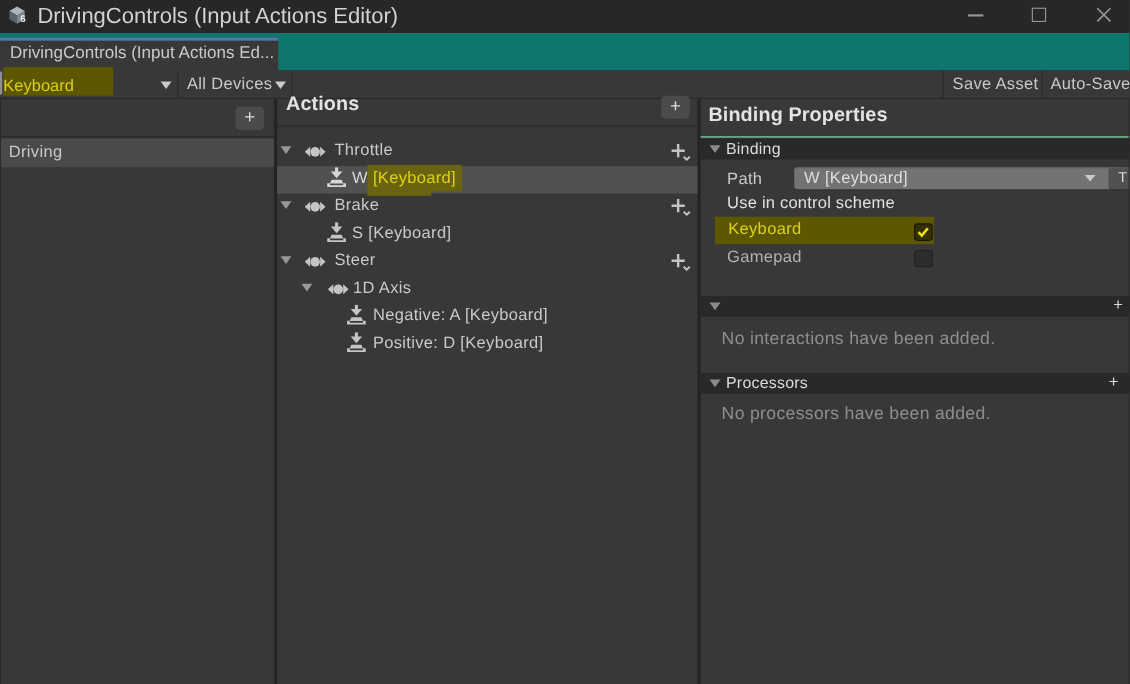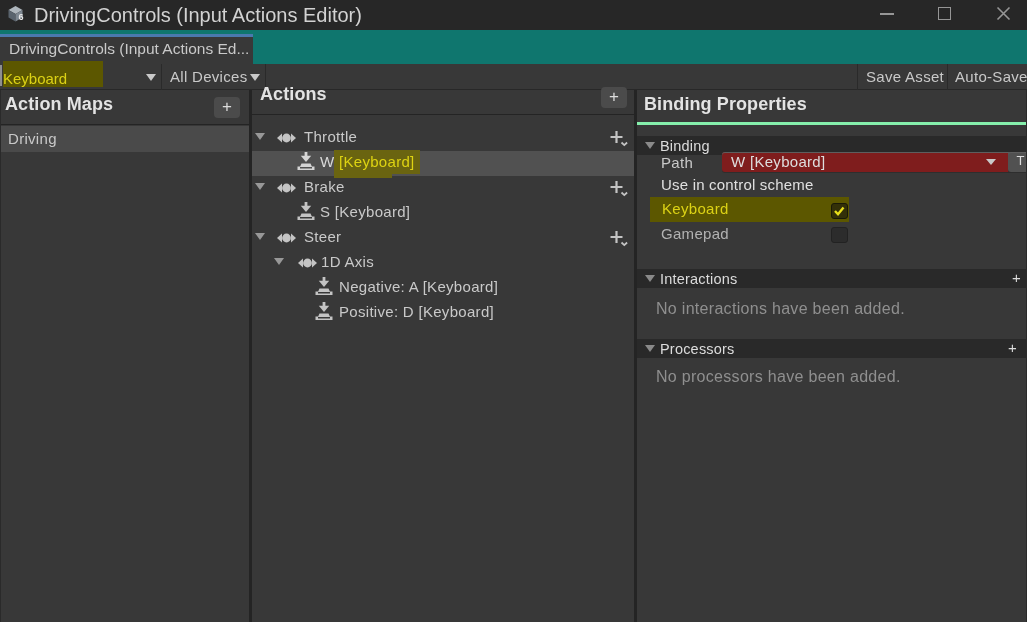--- a/index.html
+++ b/index.html
@@ -51,28 +51,27 @@
   <div class="abs" style="left:857px;top:0;width:1px;height:26px;background:#2a2a2a"></div>
   <div class="abs txt" style="left:866px;top:0;height:14px;line-height:26px">Save Asset</div>
   <div class="abs" style="left:947px;top:0;width:1px;height:26px;background:#2a2a2a"></div>
   <div class="abs txt" style="left:955px;top:0;height:38px;line-height:26px">Auto-Save</div>
 </div>
 
 <div class="abs" style="left:249px;top:90px;width:3px;height:532px;background:#242424"></div>
 <div class="abs" style="left:634px;top:90px;width:3px;height:532px;background:#242424"></div>
 
 <div class="abs" style="left:0;top:90px;width:249px;height:35px;border-bottom:1px solid #242424">
-  <div class="hdr" style="margin:4px 0 0 5px">Action Maps</div>
   <div class="plusbtn" style="left:214px;top:7px">+</div>
 </div>
 <div class="abs" style="left:252px;top:80px;width:382px;height:35px;border-bottom:1px solid #242424">
   <div class="hdr" style="margin:4px 0 0 8px">Actions</div>
   <div class="plusbtn" style="left:349px;top:7px">+</div>
 </div>
-<div class="abs" style="left:637px;top:90px;width:390px;height:35px;border-bottom:3px solid #86efac">
+<div class="abs" style="left:637px;top:90px;width:390px;height:35px;border-bottom:1px solid #86efac">
   <div class="hdr" style="margin:4px 0 0 7px">Binding Properties</div>
 </div>
 
 <div class="abs" style="left:0;top:126px;width:249px;height:26px;background:#4a4a4a">
   <div class="txt" style="margin:4px 0 0 8px">Driving</div>
 </div>
 
 <div class="abs" style="left:252px;top:151px;width:382px;height:25px;background:#515151"></div>
 
 <div class="abs tri" style="left:255px;top:133px"></div>
@@ -154,48 +153,47 @@
 <svg class="abs" style="left:315px;top:302px" width="18" height="19" viewBox="0 0 18 19">
   <g fill="#c4c4c4">
     <rect x="7.6" y="0" width="2.8" height="4.5"></rect>
     <polygon points="9,10 3.8,3.8 14.2,3.8"></polygon>
     <path d="M4.5 11.5 h9 l1.6 3.4 h-12.2 z"></path>
     <path d="M0.5 14.5 h2.5 v2 h12 v-2 h2.5 v3.5 h-17 z"></path>
   </g>
 </svg>
 <div class="abs txt" style="left:339px;top:303px">Positive: D [Keyboard]</div>
 
-<div class="secbar" style="top:136px">
+<div class="secbar" style="top:126px">
   <div class="abs" style="left:8px;top:6px;width:0;height:0;border-left:5px solid transparent;border-right:5px solid transparent;border-top:7px solid #8a8a8a"></div>
   <div style="margin:1px 0 0 23px;line-height:18px">Binding</div>
 </div>
 
 <div class="abs txt" style="left:661px;top:154px">Path</div>
-<div class="abs" style="left:722px;top:152px;width:298px;height:20px;background:#7f1d1d;border-radius:3px;box-shadow:inset 0 1px 0 #5e5e5e, 0 1px 0 #2e2e2e">
+<div class="abs" style="left:722px;top:152px;width:298px;height:20px;background:#737373;border-radius:3px;box-shadow:inset 0 1px 0 #5e5e5e, 0 1px 0 #2e2e2e">
   <div style="margin:1px 0 0 9px;color:#dedede;font-size:15px;letter-spacing:0.3px">W [Keyboard]</div>
   <div class="abs" style="left:264px;top:7px;width:0;height:0;border-left:5px solid transparent;border-right:5px solid transparent;border-top:6px solid #c9c9c9"></div>
 </div>
 <div class="abs" style="left:1008px;top:152px;width:25px;height:20px;background:#515151;border-radius:3px;box-shadow:inset 0 1px 0 #5e5e5e, 0 1px 0 #2e2e2e;color:#dedede;font-size:13px;text-align:center;line-height:18px">T</div>
 
 <div class="abs" style="left:661px;top:176px;color:#e0e0e0;font-size:15px;font-weight:normal;letter-spacing:0.2px">Use in control scheme</div>
 
 <div class="abs" style="left:650px;top:197px;width:199px;height:25px;background:#5c5700"></div>
 <div class="abs" style="left:662px;top:200px;color:#dcd215;font-size:15px;letter-spacing:0.3px">Keyboard</div>
 <div class="abs" style="left:831px;top:203px;width:17px;height:16px;background:#333008;border:1px solid #191907;border-radius:3px">
   <svg width="15" height="14" viewBox="0 0 15 14" style="position:absolute;left:0;top:0">
     <path d="M3 7 l3 3.2 L11.5 3.5" stroke="#e8df1b" stroke-width="2.4" fill="none"></path>
   </svg>
 </div>
 
 <div class="abs" style="left:661px;top:225px;color:#b2b2b2;font-size:15px;letter-spacing:0.3px">Gamepad</div>
 <div class="abs" style="left:831px;top:227px;width:17px;height:16px;background:#2c2c2c;border:1px solid #222;border-radius:3px"></div>
 
 <div class="secbar" style="top:269px">
   <div class="abs" style="left:8px;top:6px;width:0;height:0;border-left:5px solid transparent;border-right:5px solid transparent;border-top:7px solid #8a8a8a"></div>
-  <div style="margin:1px 0 0 23px;line-height:18px">Interactions</div>
   <div class="abs" style="left:370px;top:0;width:19px;height:19px;color:#dcdcdc;font-size:15px;text-align:center;line-height:18px">+</div>
 </div>
 <div class="abs" style="left:656px;top:300px;color:#8f8f8f;font-size:16px;letter-spacing:0.3px">No interactions have been added.</div>
 
 <div class="secbar" style="top:339px">
   <div class="abs" style="left:8px;top:6px;width:0;height:0;border-left:5px solid transparent;border-right:5px solid transparent;border-top:7px solid #8a8a8a"></div>
   <div style="margin:1px 0 0 23px;line-height:18px">Processors</div>
   <div class="abs" style="left:366px;top:0;width:19px;height:19px;color:#dcdcdc;font-size:15px;text-align:center;line-height:18px">+</div>
 </div>
 <div class="abs" style="left:656px;top:368px;color:#8f8f8f;font-size:16px;letter-spacing:0.3px">No processors have been added.</div>

